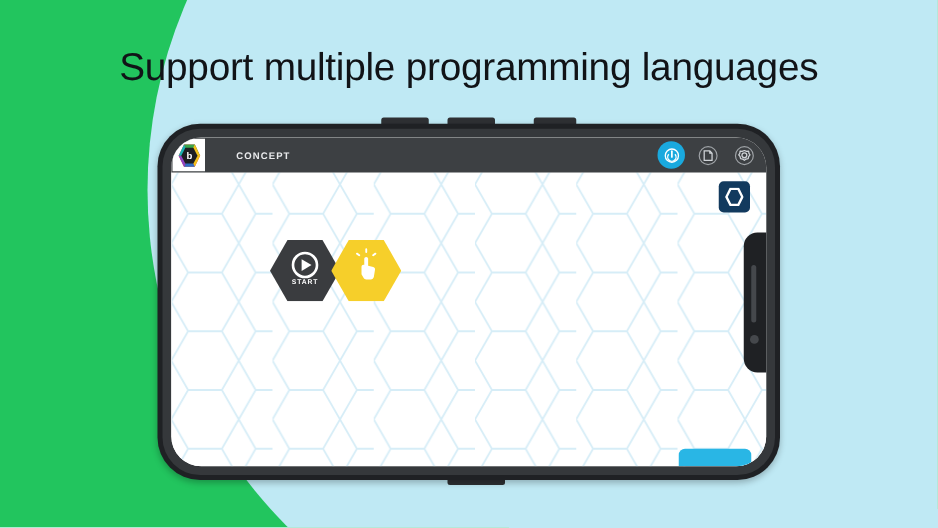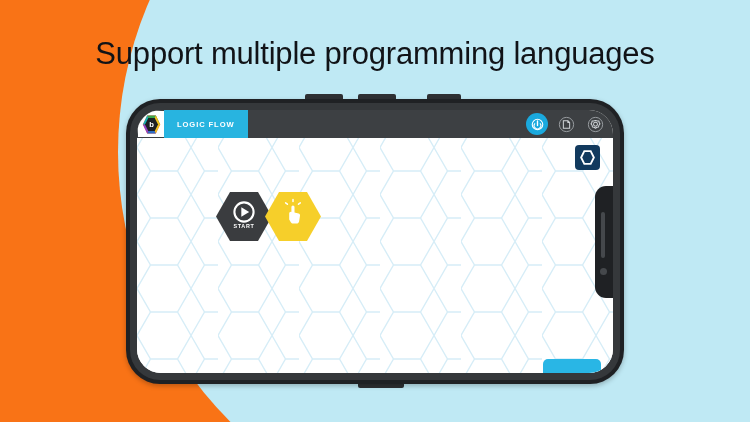--- a/index.html
+++ b/index.html
@@ -4,21 +4,21 @@
 <style>
   * { box-sizing: border-box; margin: 0; padding: 0; }
   html, body {
     width: 750px; height: 422px;
     overflow: hidden;
     font-family: "Liberation Sans", sans-serif;
   }
   #stage {
     position: relative;
     width: 750px; height: 422px;
-    background: #f97316;
+    background: #22c55e;
     overflow: hidden;
   }
 
   
   .bg-circle {
     position: absolute;
     border-radius: 50%;
     background: #bfe9f4;
     pointer-events: none;
   }
@@ -285,21 +285,21 @@
               <path d="M 6.5,1.6 L 15.5,1.6 L 20,11 L 11,11 Z" fill="#3aa64a"></path>
               <path d="M 15.5,1.6 L 20,11 L 15.5,20.4 L 11,11 Z" fill="#f2c21c"></path>
               <path d="M 15.5,20.4 L 6.5,20.4 L 11,11 Z" fill="#2f6fc4"></path>
               <path d="M 6.5,20.4 L 2,11 L 11,11 Z" fill="#8e44c4"></path>
               <path d="M 2,11 L 6.5,1.6 L 11,11 Z" fill="#18b3b3"></path>
               <path d="M 7.6,4.3 L 14.4,4.3 L 17.8,11 L 14.4,17.7 L 7.6,17.7 L 4.2,11 Z" fill="#1d1f22"></path>
               <text x="11" y="14" text-anchor="middle" font-family="Liberation Sans, sans-serif" font-size="8" font-weight="700" fill="#ffffff">b</text>
             </svg>
           </div>
 
-          <div class="tab active">LOGIC FLOW</div>
+          <div class="tab first">CONCEPT</div>
 
           <div id="app-bar-spacer"></div>
 
           <div class="barbtn" id="btn-power">
             <svg viewBox="0 0 18 18" width="13" height="13">
               <circle cx="9" cy="9" r="7.3" fill="none" stroke="#ffffff" stroke-width="1.5"></circle>
               <path d="M 9,4.1 L 9,10.4" stroke="#ffffff" stroke-width="1.9" stroke-linecap="round"></path>
               <path d="M 5.6,7.4 A 4.6,4.6 0 1 0 12.4,7.4" fill="none" stroke="#ffffff" stroke-width="1.5"></path>
             </svg>
           </div>

